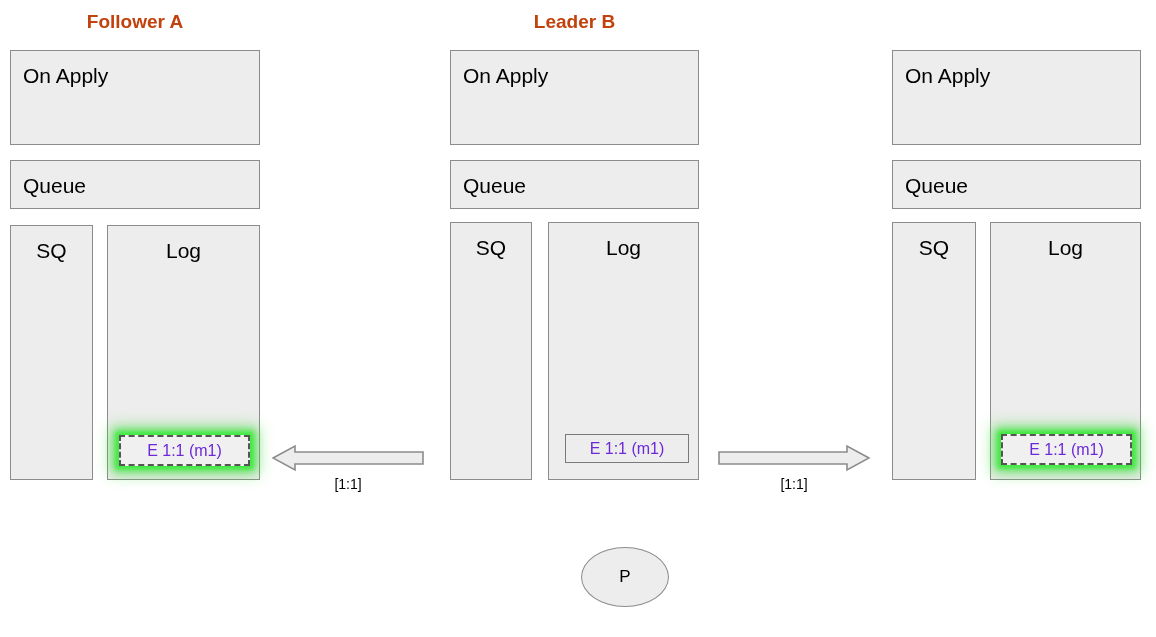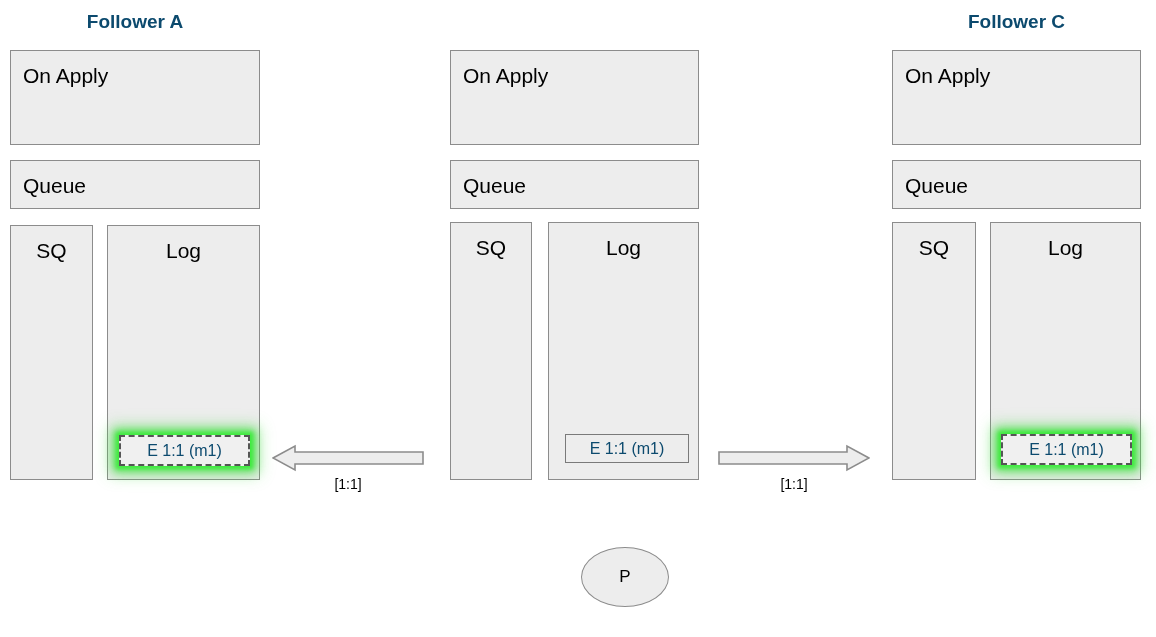--- a/index.html
+++ b/index.html
@@ -22,21 +22,21 @@
     width: 1156px;
     height: 637px;
   }
 
   
   .col-title {
     position: absolute;
     font-size: 19px;
     font-weight: bold;
     text-align: center;
-    color: #0c4a6e;
+    color: #c2410c;
     white-space: nowrap;
     line-height: 1;
   }
 
   
   .box {
     position: absolute;
     background: #ededed;
     border: 1px solid #8c8c8c;
     box-sizing: border-box;
@@ -53,21 +53,21 @@
 
   
   .entry {
     position: absolute;
     box-sizing: border-box;
     background: #ededed;
     display: flex;
     align-items: center;
     justify-content: center;
     font-size: 16px;
-    color: #0c4a6e;
+    color: #6d28d9;
     white-space: nowrap;
   }
   .entry-plain {
     border: 1px solid #7a7a7a;
   }
   .entry-highlight {
     border: 2px dashed #555555;
     background: #f0f0f0;
     box-shadow:
       0 0 4px 3px rgba(60, 235, 60, 0.95),
@@ -124,20 +124,21 @@
     <div class="entry entry-highlight" style="left:11px; top:209px; width:131px; height:31px;">E 1:1 (m1)</div>
   </div>
 
   <div class="arrow-wrap" style="left:272px; top:444px; width:152px; height:28px;">
     <svg width="152" height="28" viewBox="0 0 152 28">
       <polygon points="1,14 23,2 23,8 151,8 151,20 23,20 23,26" fill="#ededed" stroke="#8c8c8c" stroke-width="1.6" stroke-linejoin="miter"></polygon>
     </svg>
   </div>
   <div class="arrow-label" style="left:272px; top:477px; width:152px;">[1:1]</div>
 
+  <div class="col-title" style="left:450px; top:12px; width:249px;">Leader B</div>
 
   <div class="box" style="left:450px; top:50px; width:249px; height:95px;">
     <span class="box-label label-tl">On Apply</span>
   </div>
 
   <div class="box" style="left:450px; top:160px; width:249px; height:49px;">
     <span class="box-label label-tl">Queue</span>
   </div>
 
   <div class="box" style="left:450px; top:222px; width:82px; height:258px;">
@@ -149,21 +150,20 @@
     <div class="entry entry-plain" style="left:16px; top:211px; width:124px; height:29px;">E 1:1 (m1)</div>
   </div>
 
   <div class="arrow-wrap" style="left:718px; top:444px; width:152px; height:28px;">
     <svg width="152" height="28" viewBox="0 0 152 28">
       <polygon points="151,14 129,2 129,8 1,8 1,20 129,20 129,26" fill="#ededed" stroke="#8c8c8c" stroke-width="1.6" stroke-linejoin="miter"></polygon>
     </svg>
   </div>
   <div class="arrow-label" style="left:718px; top:477px; width:152px;">[1:1]</div>
 
-  <div class="col-title" style="left:892px; top:12px; width:249px;">Follower C</div>
 
   <div class="box" style="left:892px; top:50px; width:249px; height:95px;">
     <span class="box-label label-tl">On Apply</span>
   </div>
 
   <div class="box" style="left:892px; top:160px; width:249px; height:49px;">
     <span class="box-label label-tl">Queue</span>
   </div>
 
   <div class="box" style="left:892px; top:222px; width:84px; height:258px;">

